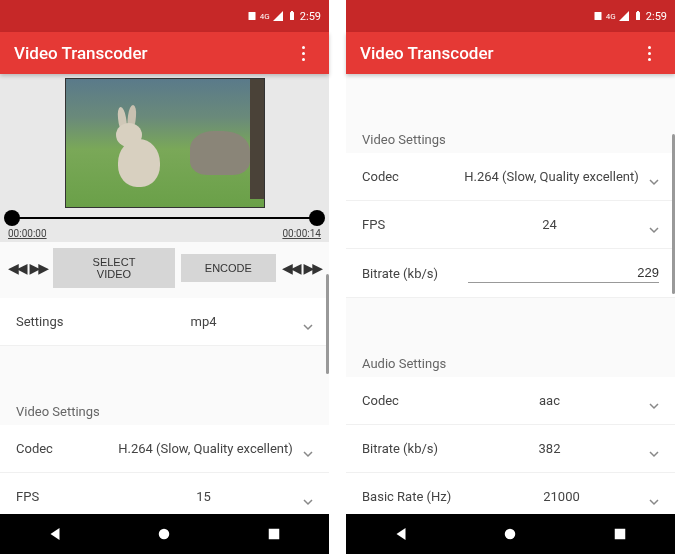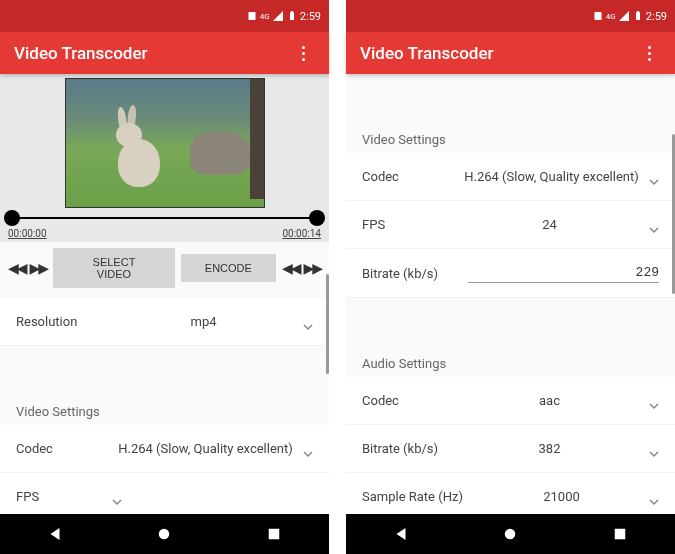--- a/index.html
+++ b/index.html
@@ -36,21 +36,21 @@
 .nav-btn { font-size: 14px; color: #333; cursor: pointer; letter-spacing: -2px; }
 .action-btn { background: #d6d6d6; border: none; padding: 8px 24px; font-size: 11px; font-weight: 500; color: #333; cursor: pointer; line-height: 1.1; text-align: center; }
 
 .section-header { padding: 14px 16px 6px; font-size: 13px; color: #666; margin-top: 44px; }
 .setting-row { display: flex; align-items: center; padding: 14px 16px; background: #fff; border-bottom: 1px solid #f0f0f0; min-height: 48px; }
 .setting-label { flex: 0 0 auto; font-size: 13px; color: #444; width: 96px; }
 .setting-value { flex: 1; text-align: center; font-size: 13px; color: #444; padding-right: 8px; }
 .setting-value.wide { text-align: center; padding-left: 4px; }
 .dropdown-arrow { width: 10px; height: 10px; color: #888; }
 .dropdown-arrow svg { width: 100%; height: 100%; }
-.input-underline { flex: 1; text-align: right; font-size: 13px; color: #333; border: none; border-bottom: 1px solid #999; background: transparent; padding: 2px 0; margin-left: 10px; outline: none; font-family: Liberation Mono, monospace; }
+.input-underline { flex: 1; text-align: right; font-size: 13px; color: #333; border: none; border-bottom: 1px solid #999; background: transparent; padding: 2px 0; margin-left: 10px; outline: none; }
 
 .navbar { height: 40px; background: #000; display: flex; align-items: center; justify-content: space-around; }
 .nav-icon { width: 18px; height: 18px; display: flex; align-items: center; justify-content: center; }
 .nav-icon svg { fill: #fff; }
 </style>
 </head>
 <body>
 
 <div class="phone">
   <div class="statusbar">
@@ -109,36 +109,37 @@
         <span class="nav-btn">▶▶</span>
       </div>
       <button class="action-btn"><span>SELECT VIDEO</span></button>
       <button class="action-btn"><span>ENCODE</span></button>
       <div class="nav-btns">
         <span class="nav-btn">◀◀</span>
         <span class="nav-btn">▶▶</span>
       </div>
     </div>
     <div class="setting-row">
-      <span class="setting-label">Resolution</span>
+      <span class="setting-label">Settings</span>
       <span class="setting-value">mp4</span>
       <span class="dropdown-arrow"><svg viewBox="0 0 10 10">
             <path d="M1 3l4 4 4-4" fill="none" stroke="#888" stroke-width="1.5"></path>
           </svg></span>
     </div>
     <div class="section-header">Video Settings</div>
     <div class="setting-row">
       <span class="setting-label">Codec</span>
       <span class="setting-value wide">H.264 (Slow, Quality excellent)</span>
       <span class="dropdown-arrow"><svg viewBox="0 0 10 10">
             <path d="M1 3l4 4 4-4" fill="none" stroke="#888" stroke-width="1.5"></path>
           </svg></span>
     </div>
     <div class="setting-row">
       <span class="setting-label">FPS</span>
+      <span class="setting-value">15</span>
       <span class="dropdown-arrow"><svg viewBox="0 0 10 10">
             <path d="M1 3l4 4 4-4" fill="none" stroke="#888" stroke-width="1.5"></path>
           </svg></span>
     </div>
     <div class="scroll-indicator" style="top:200px;height:100px;"></div>
   </div>
   <div class="navbar">
     <span class="nav-icon">
         <svg viewBox="0 0 24 24">
           <path d="M18 4l-12 8 12 8z"></path>
@@ -215,21 +216,21 @@
           </svg></span>
     </div>
     <div class="setting-row">
       <span class="setting-label">Bitrate (kb/s)</span>
       <span class="setting-value">382</span>
       <span class="dropdown-arrow"><svg viewBox="0 0 10 10">
             <path d="M1 3l4 4 4-4" fill="none" stroke="#888" stroke-width="1.5"></path>
           </svg></span>
     </div>
     <div class="setting-row">
-      <span class="setting-label" style="width:120px">Sample Rate (Hz)</span>
+      <span class="setting-label" style="width:120px">Basic Rate (Hz)</span>
       <span class="setting-value">21000</span>
       <span class="dropdown-arrow"><svg viewBox="0 0 10 10">
             <path d="M1 3l4 4 4-4" fill="none" stroke="#888" stroke-width="1.5"></path>
           </svg></span>
     </div>
     <div class="setting-row">
       <span class="setting-label">Channels</span>
       <span class="setting-value"></span>
       <span class="dropdown-arrow"><svg viewBox="0 0 10 10">
             <path d="M1 3l4 4 4-4" fill="none" stroke="#888" stroke-width="1.5"></path>

